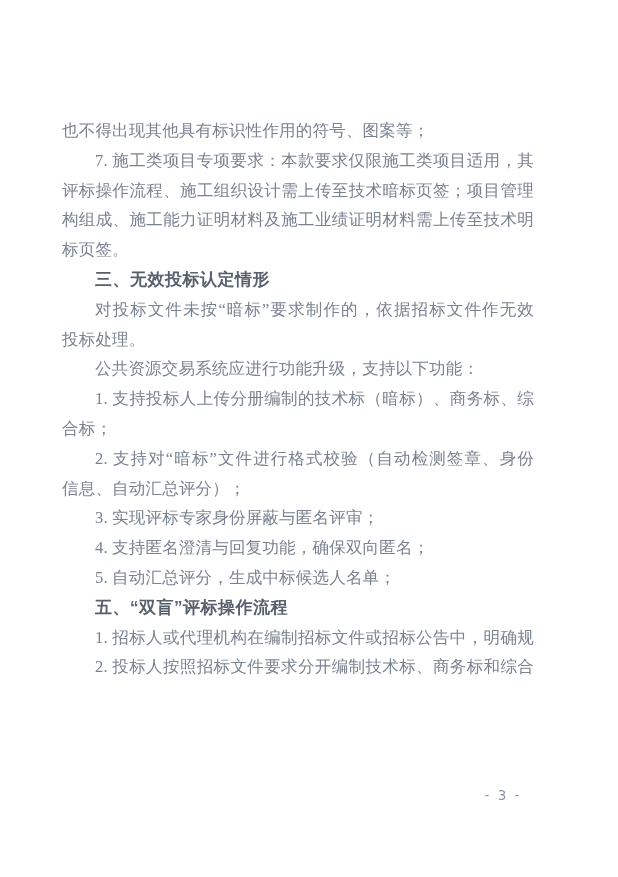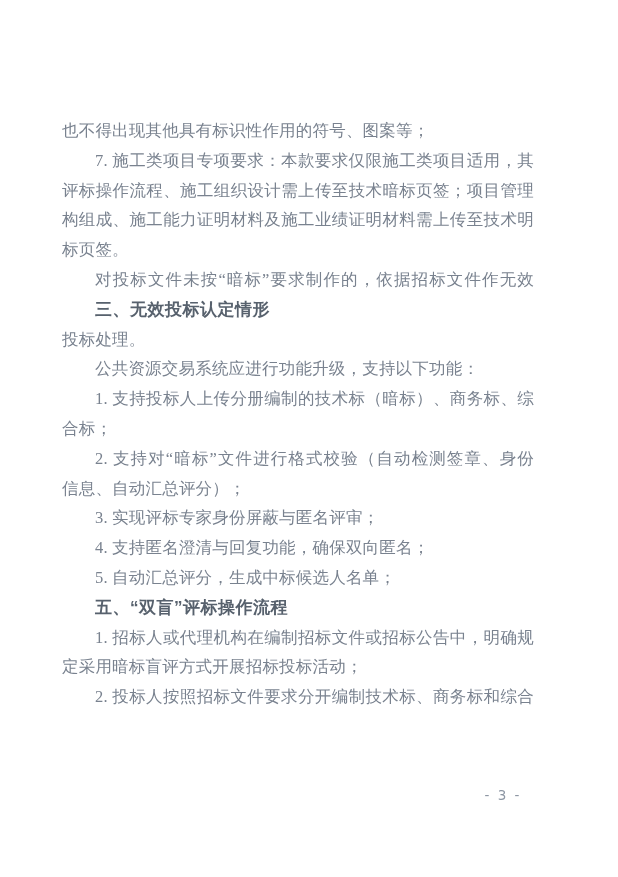--- a/index.html
+++ b/index.html
@@ -61,30 +61,29 @@
 <body>
 
 <div class="page">
   <div class="content">
 
   <div class="line">也不得出现其他具有标识性作用的符号、图案等；</div>
       <div class="line indent justify">7. 施工类项目专项要求：本款要求仅限施工类项目适用，其</div>
       <div class="line justify">评标操作流程、施工组织设计需上传至技术暗标页签；项目管理机</div>
       <div class="line justify">构组成、施工能力证明材料及施工业绩证明材料需上传至技术明</div>
       <div class="line">标页签。</div>
+      <div class="line heading indent">三、无效投标认定情形</div>
       <div class="line indent justify">对投标文件未按“暗标”要求制作的，依据招标文件作无效</div>
-      <div class="line heading indent">三、无效投标认定情形</div>
       <div class="line">投标处理。</div>
       <div class="line indent">公共资源交易系统应进行功能升级，支持以下功能：</div>
       <div class="line indent justify">1. 支持投标人上传分册编制的技术标（暗标）、商务标、综</div>
       <div class="line">合标；</div>
       <div class="line indent justify">2. 支持对“暗标”文件进行格式校验（自动检测签章、身份</div>
       <div class="line">信息、自动汇总评分）；</div>
       <div class="line indent">3. 实现评标专家身份屏蔽与匿名评审；</div>
       <div class="line indent">4. 支持匿名澄清与回复功能，确保双向匿名；</div>
       <div class="line indent">5. 自动汇总评分，生成中标候选人名单；</div>
       <div class="line heading indent">五、“双盲”评标操作流程</div>
       <div class="line indent justify">1. 招标人或代理机构在编制招标文件或招标公告中，明确规</div>
-      <div class="line">定采用暗标盲评方式开展招标投标活动；</div>
       <div class="line indent justify">2. 投标人按照招标文件要求分开编制技术标、商务标和综合</div>
     </div>
   <div class="page-num">- 3 -</div>
 </div>
 
 </body></html>

